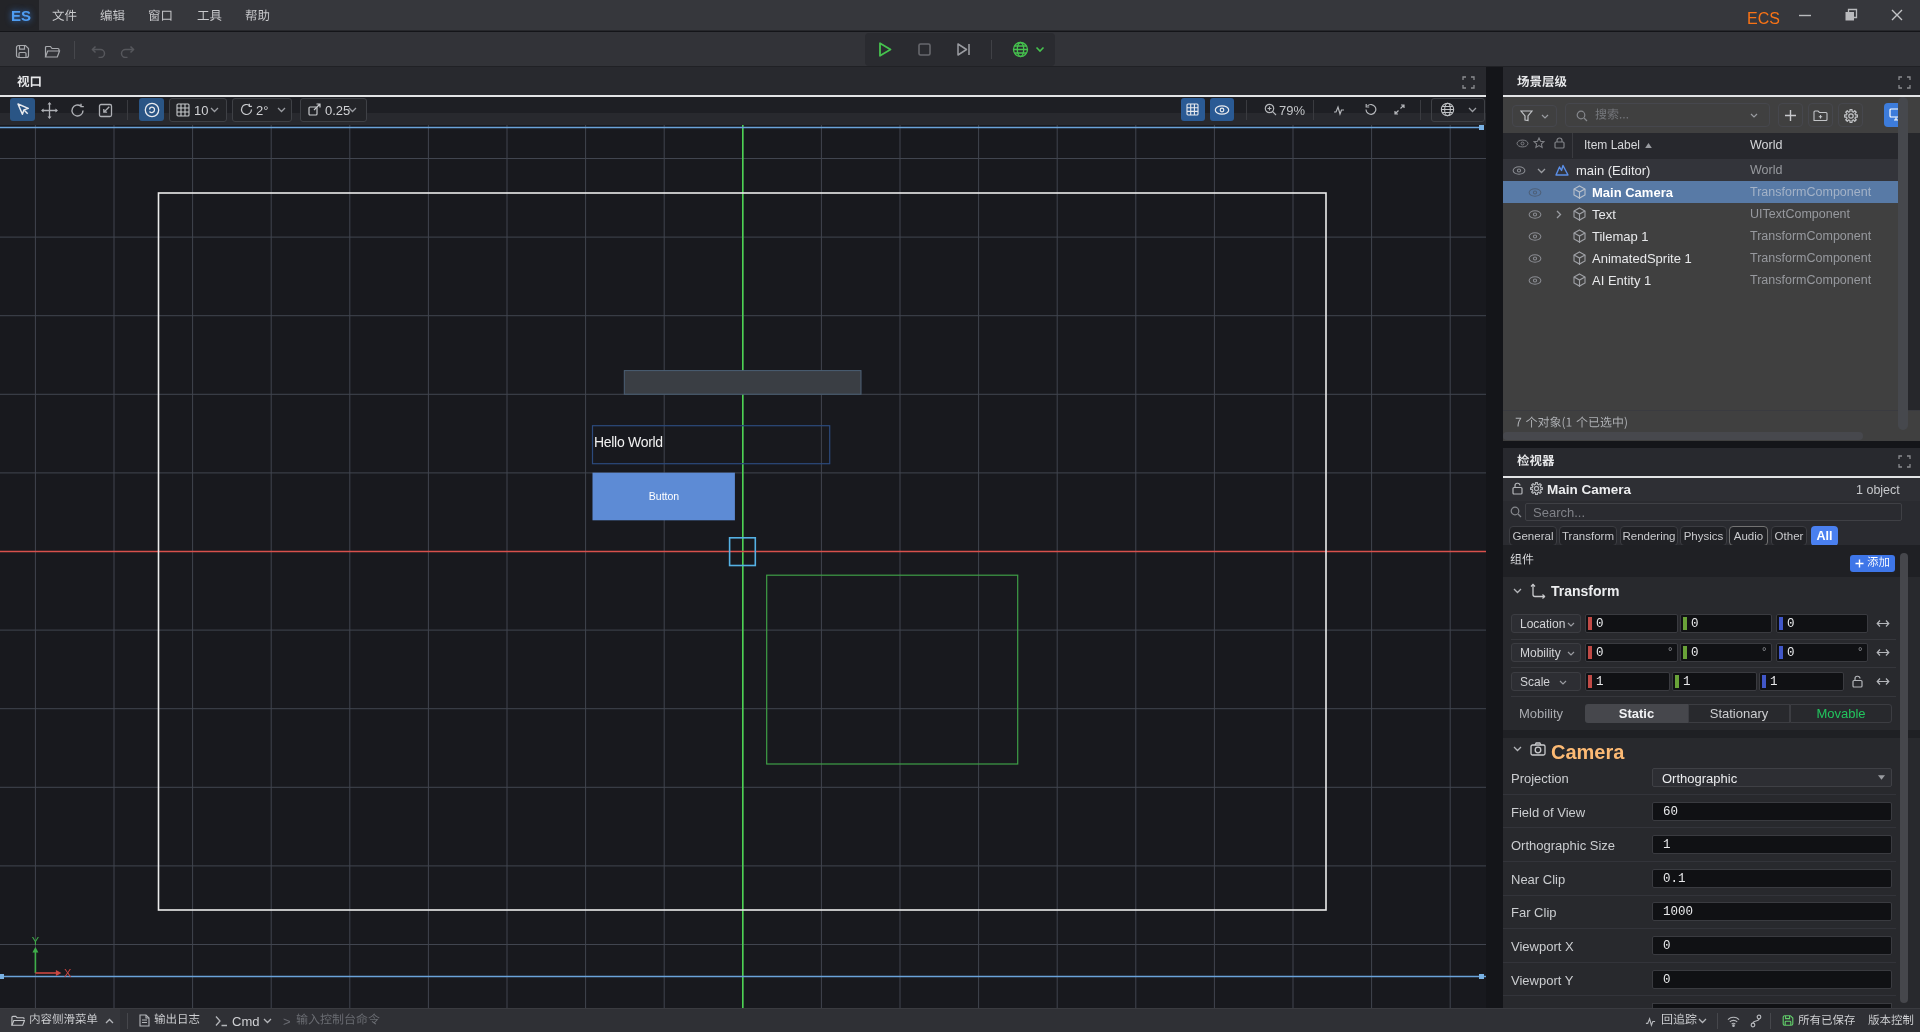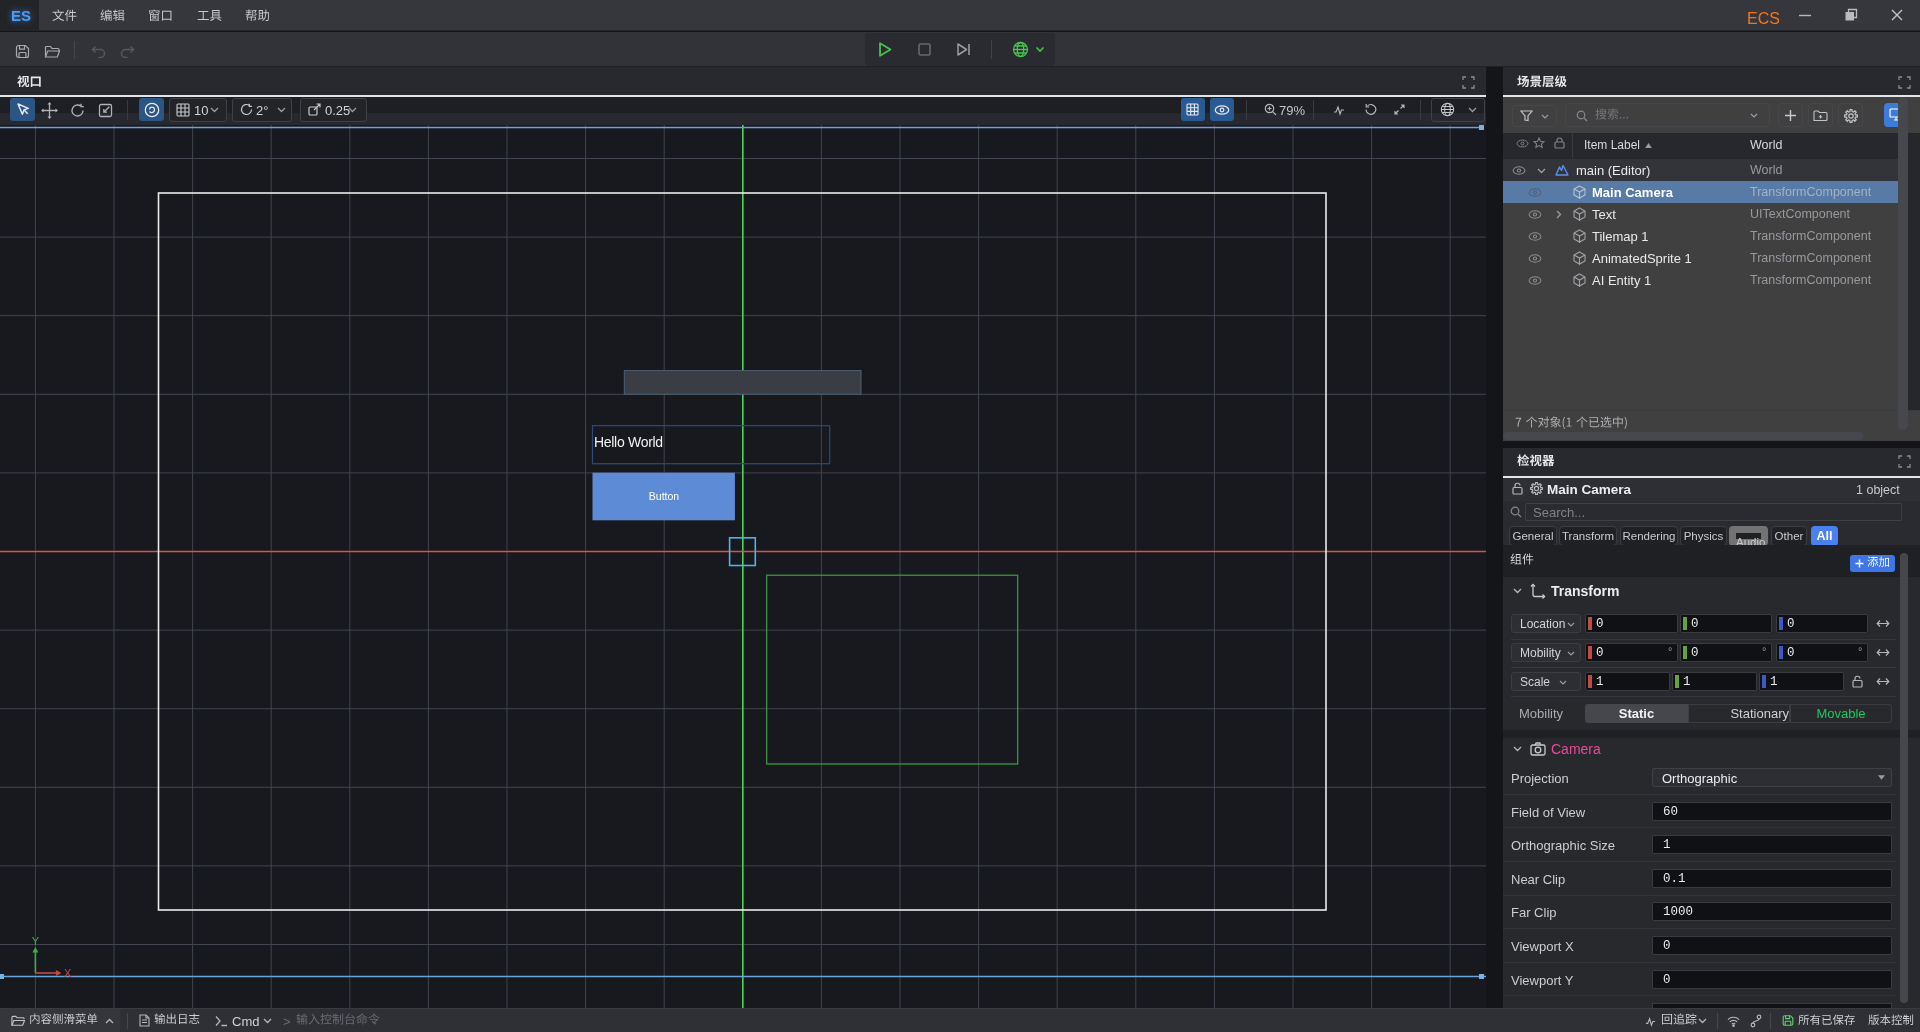--- a/index.html
+++ b/index.html
@@ -426,21 +426,21 @@
     <svg class="icon" style="left:7px;top:58px" width="12" height="12" viewBox="0 0 12 12" fill="none" stroke="#85878c" stroke-width="1.2">
       <circle cx="5" cy="5" r="3.8"></circle>
       <path d="M8 8l3 3"></path>
     </svg>
     <div class="abs" style="left:22px;top:55px;width:377px;height:18px;border:1px solid #3f4045;border-radius:2px"></div>
     <div class="abs" style="left:30px;top:57px;font-size:13px;color:#808288">Search...</div>
     <div class="abs" style="left:6px;top:78px;width:48px;height:20px;border:1px solid #3c3d42;border-radius:4px;background:#202125;text-align:center;line-height:18px;font-size:11.5px;color:#c9cacd">General</div>
     <div class="abs" style="left:56px;top:78px;width:58px;height:20px;border:1px solid #3c3d42;border-radius:4px;background:#202125;text-align:center;line-height:18px;font-size:11.5px;color:#c9cacd">Transform</div>
     <div class="abs" style="left:117px;top:78px;width:58px;height:20px;border:1px solid #3c3d42;border-radius:4px;background:#202125;text-align:center;line-height:18px;font-size:11.5px;color:#c9cacd">Rendering</div>
     <div class="abs" style="left:177px;top:78px;width:47px;height:20px;border:1px solid #3c3d42;border-radius:4px;background:#202125;text-align:center;line-height:18px;font-size:11.5px;color:#c9cacd">Physics</div>
-    <div class="abs" style="left:226px;top:78px;width:39px;height:20px;border:7px solid #737373;border-radius:4px;background:#202125;text-align:center;line-height:18px;font-size:11.5px;color:#c9cacd">Audio</div>
+    <div class="abs" style="left:226px;top:78px;width:39px;height:20px;border:1px solid #737373;border-radius:4px;background:#202125;text-align:center;line-height:18px;font-size:11.5px;color:#c9cacd">Audio</div>
     <div class="abs" style="left:268px;top:78px;width:36px;height:20px;border:1px solid #3c3d42;border-radius:4px;background:#202125;text-align:center;line-height:18px;font-size:11.5px;color:#c9cacd">Other</div>
     <div class="abs" style="left:308px;top:78px;width:27px;height:20px;background:#4a80f0;border-radius:4px;text-align:center;line-height:20px;font-size:12.5px;font-weight:bold;color:#fff">All</div>
     <div class="abs" style="left:0;top:97px;width:417px;height:463px;background:#1f2024"></div>
     <div class="abs" style="left:7px;top:105px">
       <svg width="24.0" height="13.9" viewBox="0 -880 2000 1160" style="overflow:visible">
         <g fill="#dfe0e3" transform="scale(1,-1)">
           <path transform="translate(0,0)" d="M48 58 63 -14C157 10 282 42 401 73L394 137C266 106 134 76 48 58ZM481 790V11H380V-58H959V11H872V790ZM553 11V207H798V11ZM553 466H798V274H553ZM553 535V721H798V535ZM66 423C81 430 105 437 242 454C194 388 150 335 130 315C97 278 71 253 49 249C58 231 69 197 73 182C94 194 129 204 401 259C400 274 400 302 402 321L182 281C265 370 346 480 415 591L355 628C334 591 311 555 288 520L143 504C207 590 269 701 318 809L250 840C205 719 126 588 102 555C79 521 60 497 42 493C50 473 62 438 66 423Z"></path>
           <path transform="translate(1000,0)" d="M317 341V268H604V-80H679V268H953V341H679V562H909V635H679V828H604V635H470C483 680 494 728 504 775L432 790C409 659 367 530 309 447C327 438 359 420 373 409C400 451 425 504 446 562H604V341ZM268 836C214 685 126 535 32 437C45 420 67 381 75 363C107 397 137 437 167 480V-78H239V597C277 667 311 741 339 815Z"></path>
         </g>
       </svg>
@@ -522,32 +522,32 @@
     <svg class="icon" style="left:349px;top:227px" width="11" height="13" viewBox="0 0 11 13" fill="none" stroke="#b4b6ba" stroke-width="1.2">
       <rect x="1" y="5.5" width="9" height="6.5" rx="1"></rect>
       <path d="M3 5.5V4a2.5 2.5 0 0 1 5-.5"></path>
     </svg>
     <svg class="icon" style="left:373px;top:229px" width="14" height="9" viewBox="0 0 14 9" fill="none" stroke="#b4b6ba" stroke-width="1.2">
       <path d="M2 4.5h10M4 1.5l-2.8 3L4 7.5M10 1.5l2.8 3L10 7.5"></path>
     </svg>
     <div class="abs" style="left:8px;top:248px;width:385px;height:1px;background:#36373c"></div>
     <div class="abs" style="left:16px;top:258px;font-size:13px;color:#a9abb0">Mobility</div>
     <div class="abs" style="left:82px;top:256px;width:103px;height:19px;background:#46474c;border-radius:3px 0 0 3px;text-align:center;line-height:19px;font-size:13px;font-weight:bold;color:#f2f3f5">Static</div>
-    <div class="abs" style="left:185px;top:256px;width:102px;height:19px;border:1px solid #3c3d42;text-align:right;line-height:17px;font-size:13px;color:#cdced1">Stationary</div>
+    <div class="abs" style="left:185px;top:256px;width:102px;height:19px;border:1px solid #3c3d42;text-align:center;line-height:17px;font-size:13px;color:#cdced1">Stationary</div>
     <div class="abs" style="left:287px;top:256px;width:102px;height:19px;border:1px solid #3c3d42;border-radius:0 3px 3px 0;text-align:center;line-height:17px;font-size:13px;color:#22c55e">Movable</div>
     <div class="abs" style="left:0;top:290px;width:417px;height:270px;background:#28292d"></div>
     <svg class="icon" style="left:10px;top:298px" width="9" height="6" viewBox="0 0 9 6">
       <path d="M1 1l3.5 3.5L8 1" fill="none" stroke="#b4b6ba" stroke-width="1.3"></path>
     </svg>
     <svg class="icon" style="left:27px;top:294px" width="16" height="14" viewBox="0 0 16 14" fill="none" stroke="#c9cacd" stroke-width="1.3">
       <rect x="1" y="3" width="14" height="10" rx="1.5"></rect>
       <path d="M5 3l1.2-2h3.6L11 3"></path>
       <circle cx="8" cy="8" r="2.8"></circle>
     </svg>
-    <div class="abs" style="left:48px;top:293px;font-size:14px;font-weight:normal;color:#ec4899">Camera</div>
+    <div class="abs" style="left:48px;top:293px;font-size:20px;font-weight:bold;color:#fdba74">Camera</div>
     <div class="abs" style="left:8px;top:323.0px;font-size:13px;color:#cbcdd0">Projection</div>
     <div class="abs" style="left:149px;top:320.0px;width:240px;height:19px;border:1px solid #3f4045;border-radius:2px;background:#2d2e33"></div>
     <div class="abs" style="left:159px;top:322.5px;font-size:13px;color:#ecedef">Orthographic</div>
     <svg class="icon" style="left:375px;top:327.0px" width="7" height="5" viewBox="0 0 8 5">
       <path d="M4 5 0 0h8z" fill="#9a9ca1"></path>
     </svg>
     <div class="abs" style="left:0;top:345.7px;width:393px;height:1px;background:#33343a"></div>
     <div class="abs" style="left:8px;top:356.6px;font-size:13px;color:#cbcdd0">Field of View</div>
     <div class="abs" style="left:149px;top:353.6px;width:240px;height:19px;border:1px solid #3a3b40;border-radius:2px;background:#101114"></div>
     <div class="abs" style="left:160px;top:356.6px;font-size:12.5px;font-family:'Liberation Mono',monospace;color:#e8e9eb">60</div>

